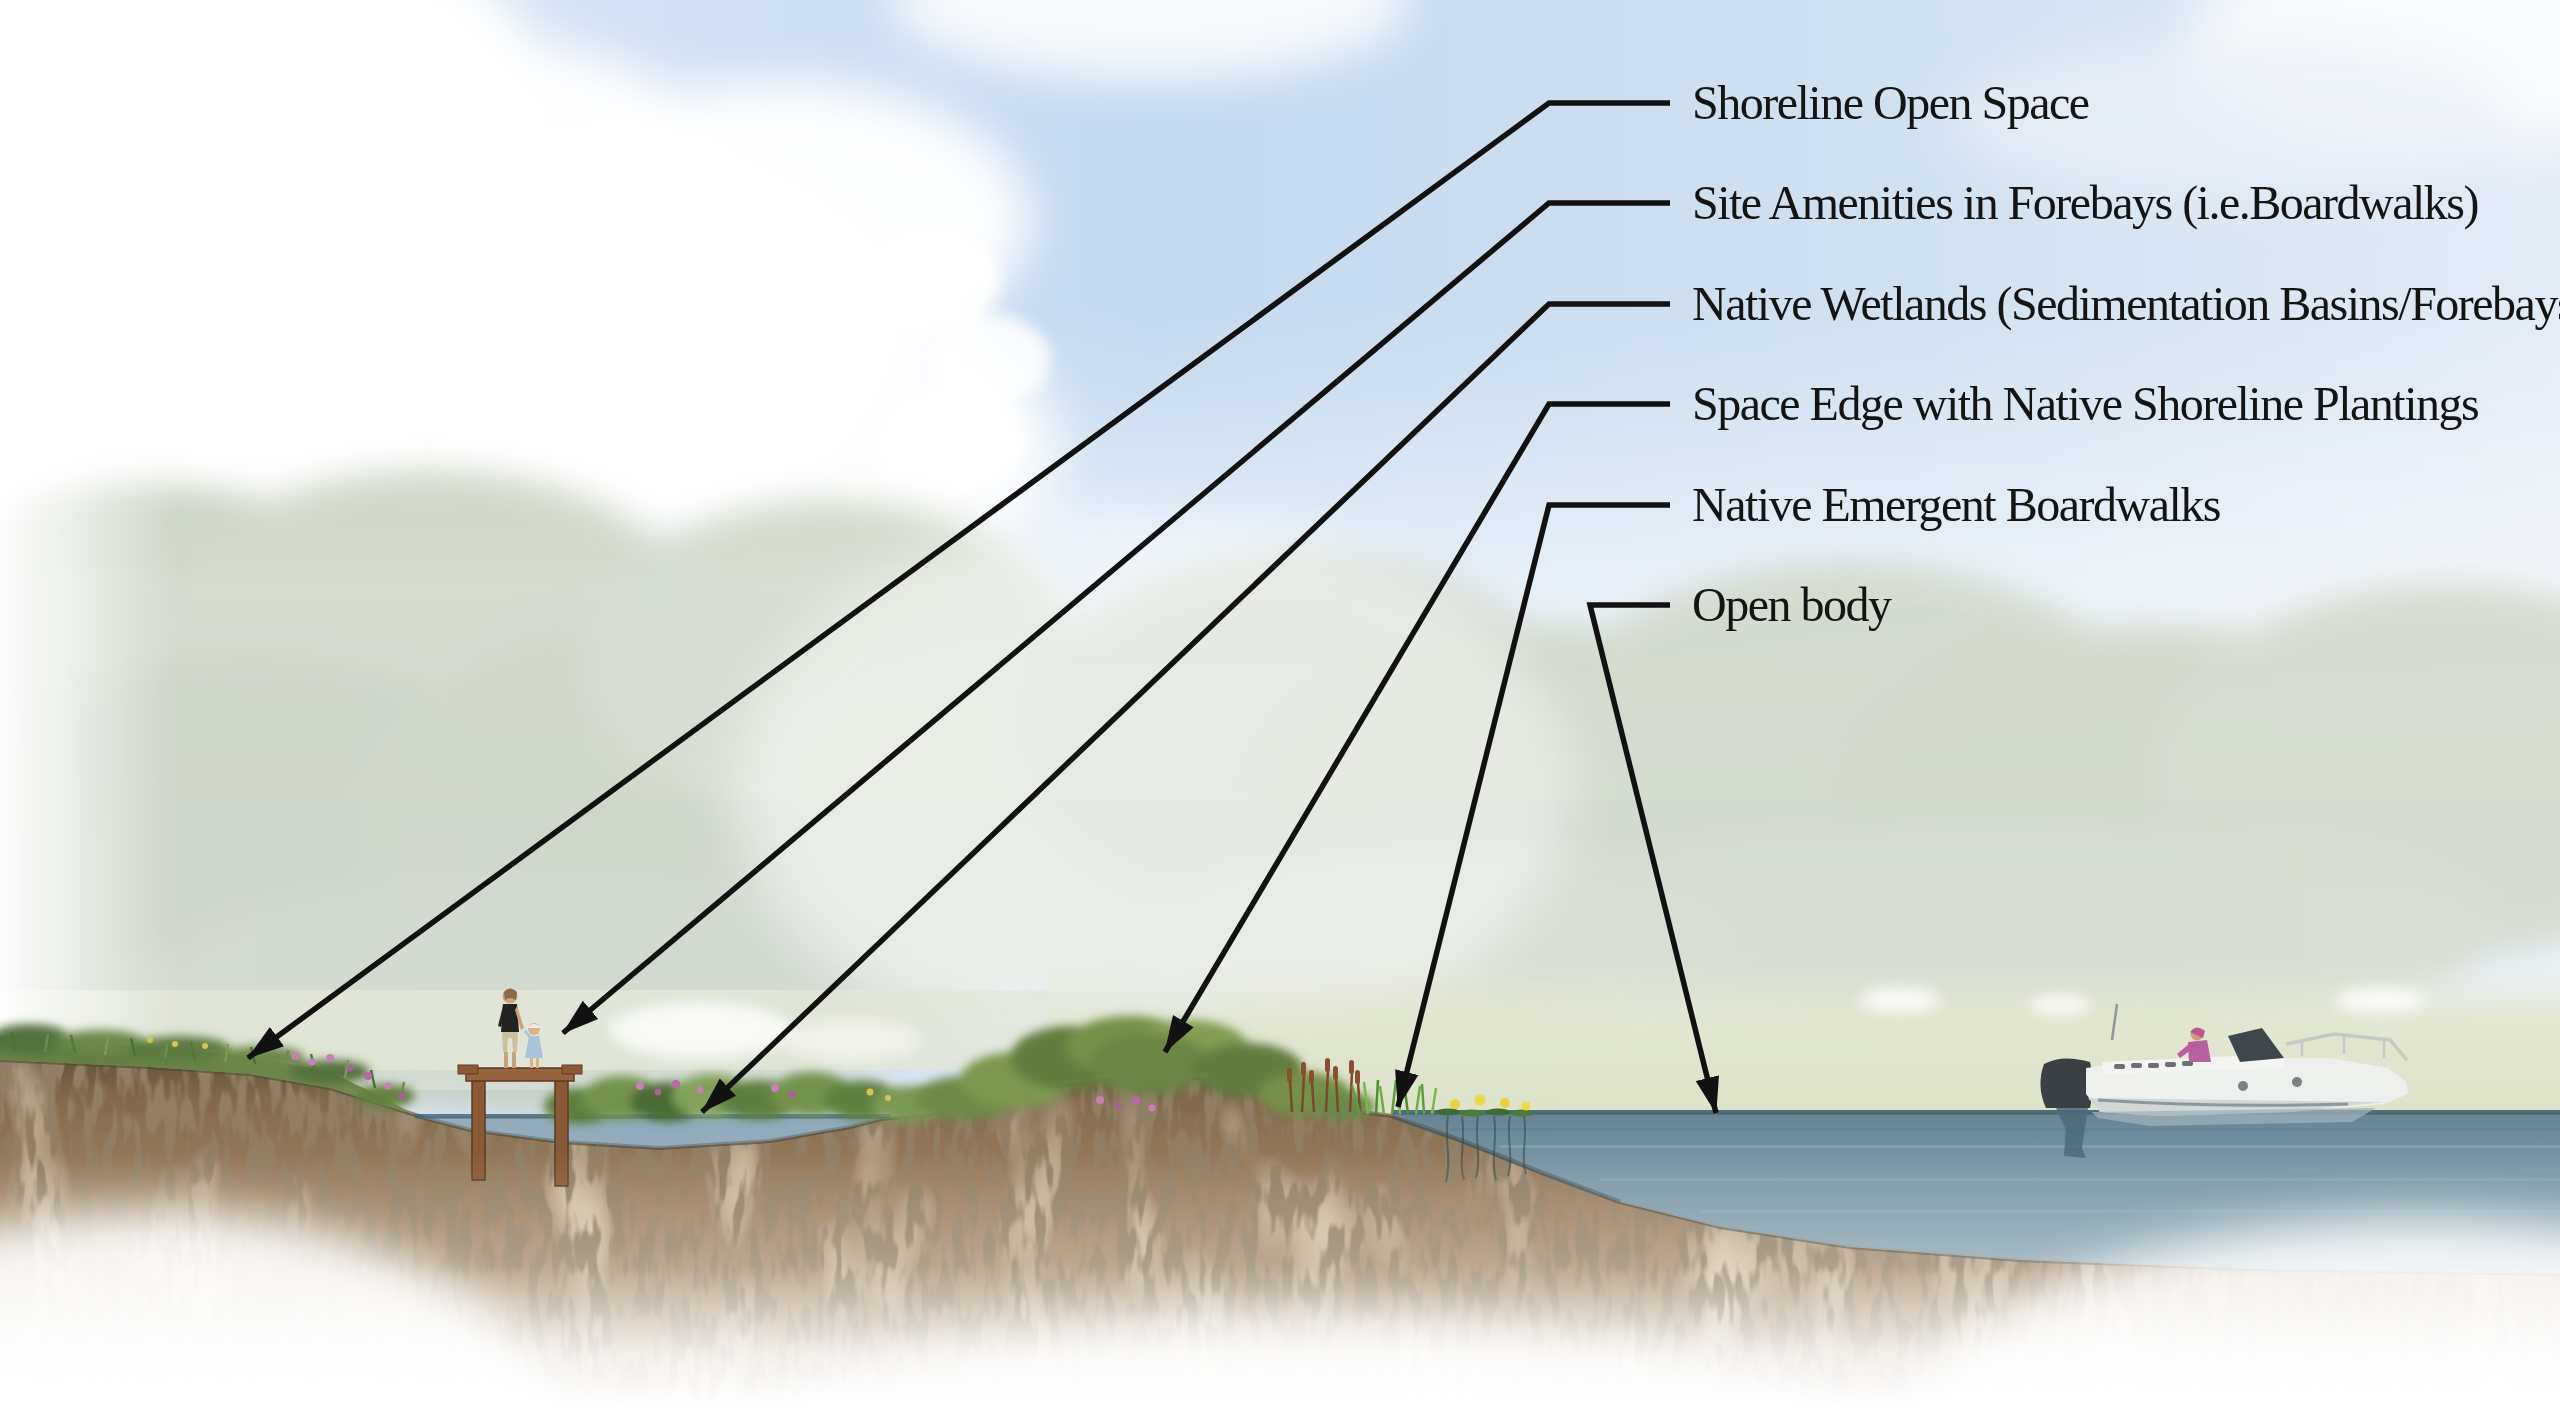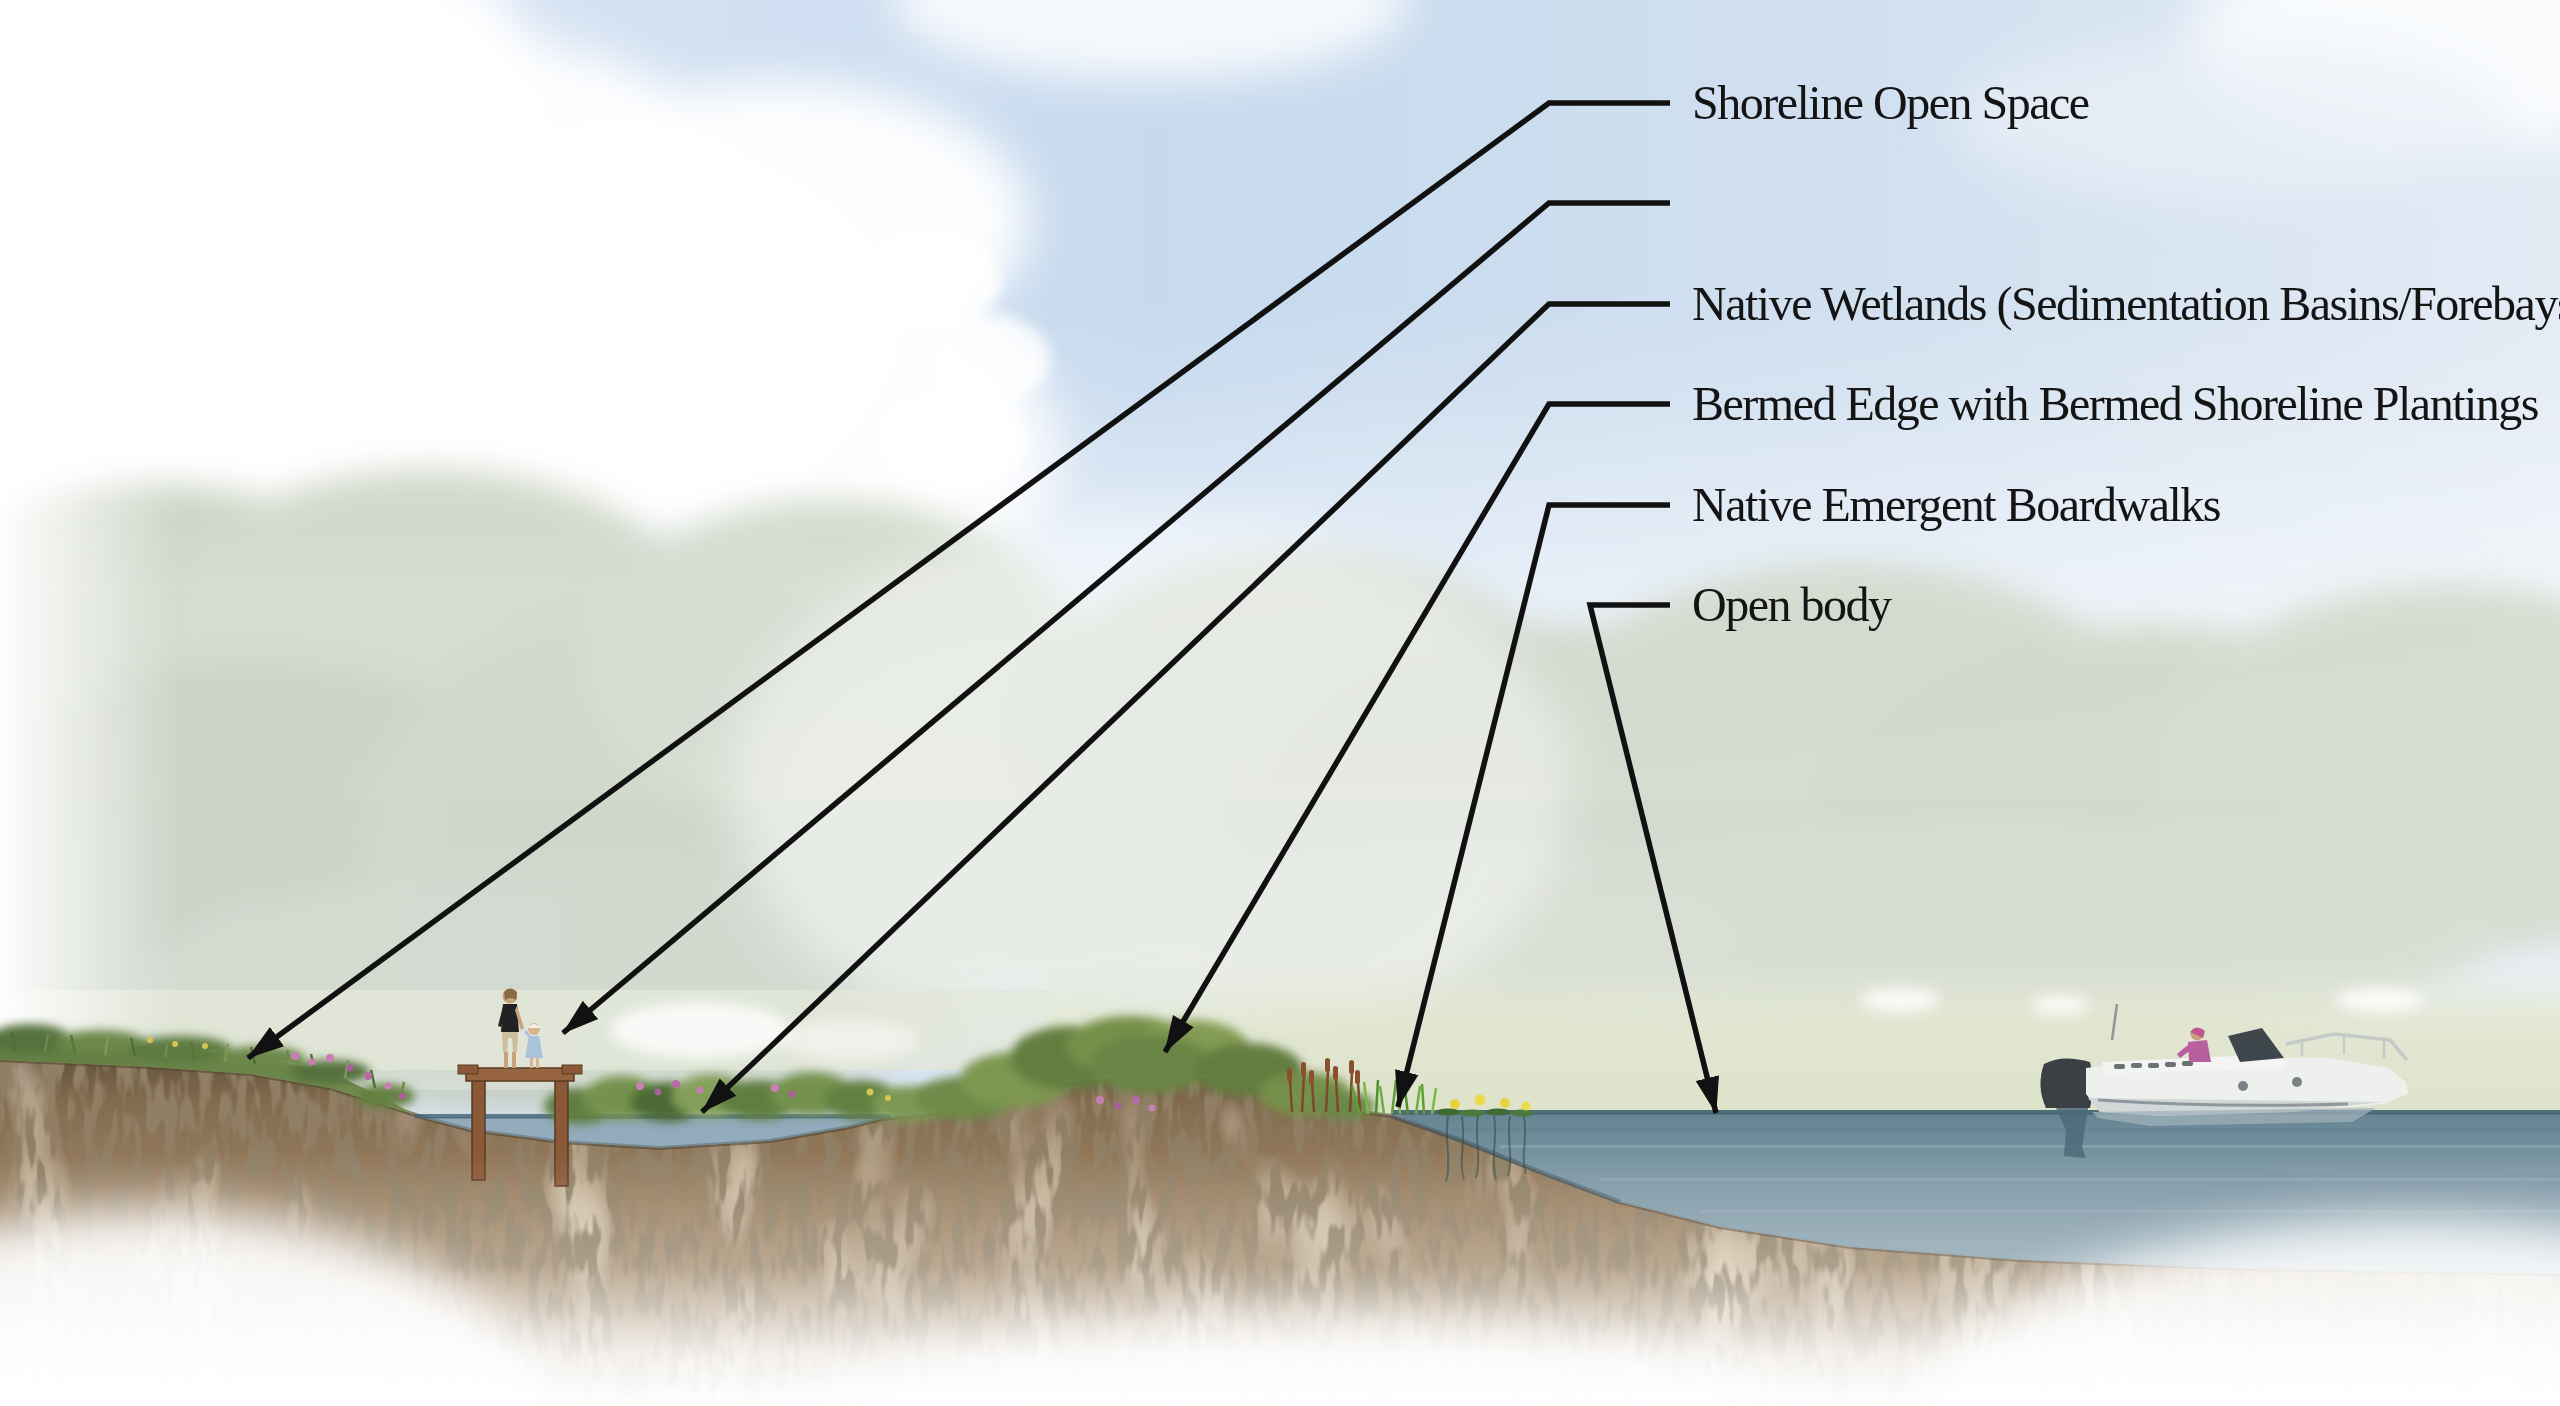--- a/index.html
+++ b/index.html
@@ -382,17 +382,18 @@
     <path d="M1670,103 L1549,103 L248,1058" marker-end="url(#ah)"></path>
     <path d="M1670,203 L1549,203 L563,1033" marker-end="url(#ah)"></path>
     <path d="M1670,304 L1549,304 L702,1112" marker-end="url(#ah)"></path>
     <path d="M1670,404 L1549,404 L1165,1052" marker-end="url(#ah)"></path>
     <path d="M1670,505 L1549,505 L1398,1107" marker-end="url(#ah)"></path>
     <path d="M1670,605 L1590,605 L1716,1113" marker-end="url(#ah)"></path>
   </g>
 </svg>
 
 <div class="lbl" style="top:73px">Shoreline Open Space</div>
+<div class="lbl" style="top:173px">Site Amenities in Forebays (i.e.Boardwalks)</div>
 <div class="lbl" style="top:274px">Native Wetlands (Sedimentation Basins/Forebays)</div>
-<div class="lbl" style="top:374px">Bermed Edge with Bermed Shoreline Plantings</div>
+<div class="lbl" style="top:374px">Space Edge with Native Shoreline Plantings</div>
 <div class="lbl" style="top:475px">Native Emergent Boardwalks</div>
 <div class="lbl" style="top:575px">Open body</div>
 </div>
 
 </body></html>

